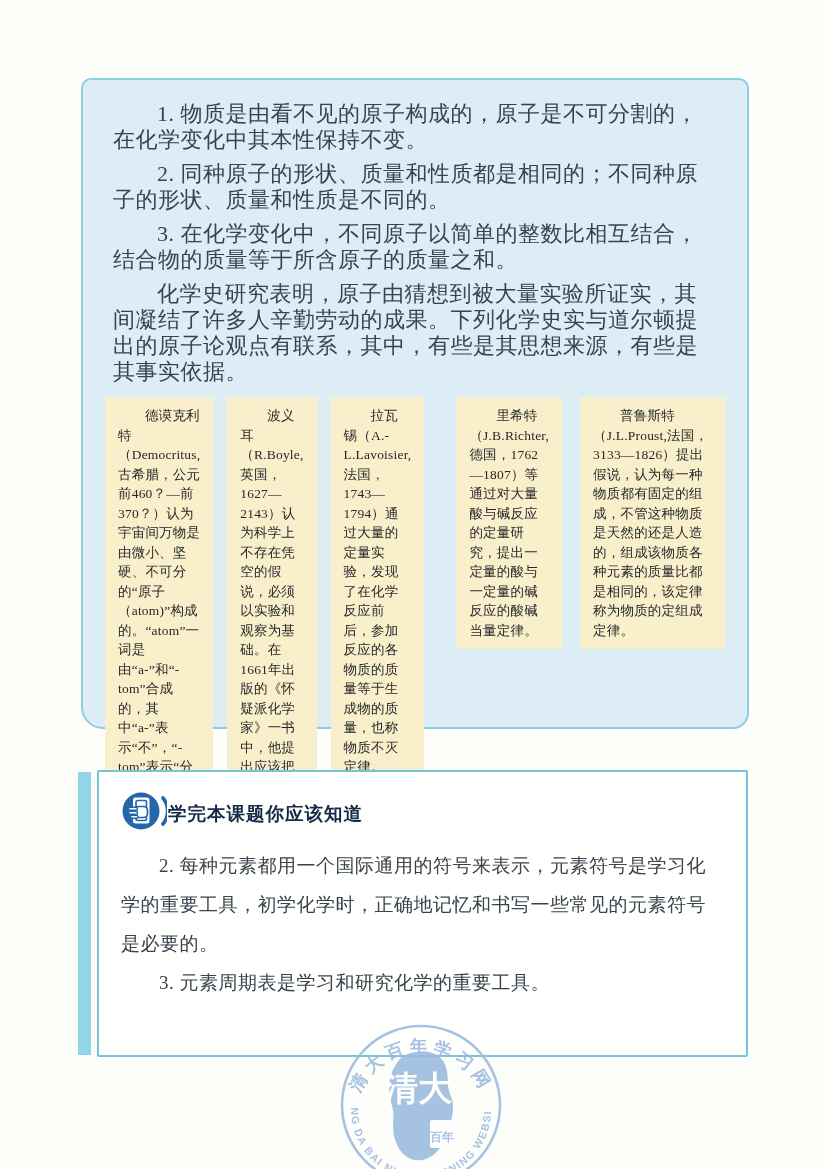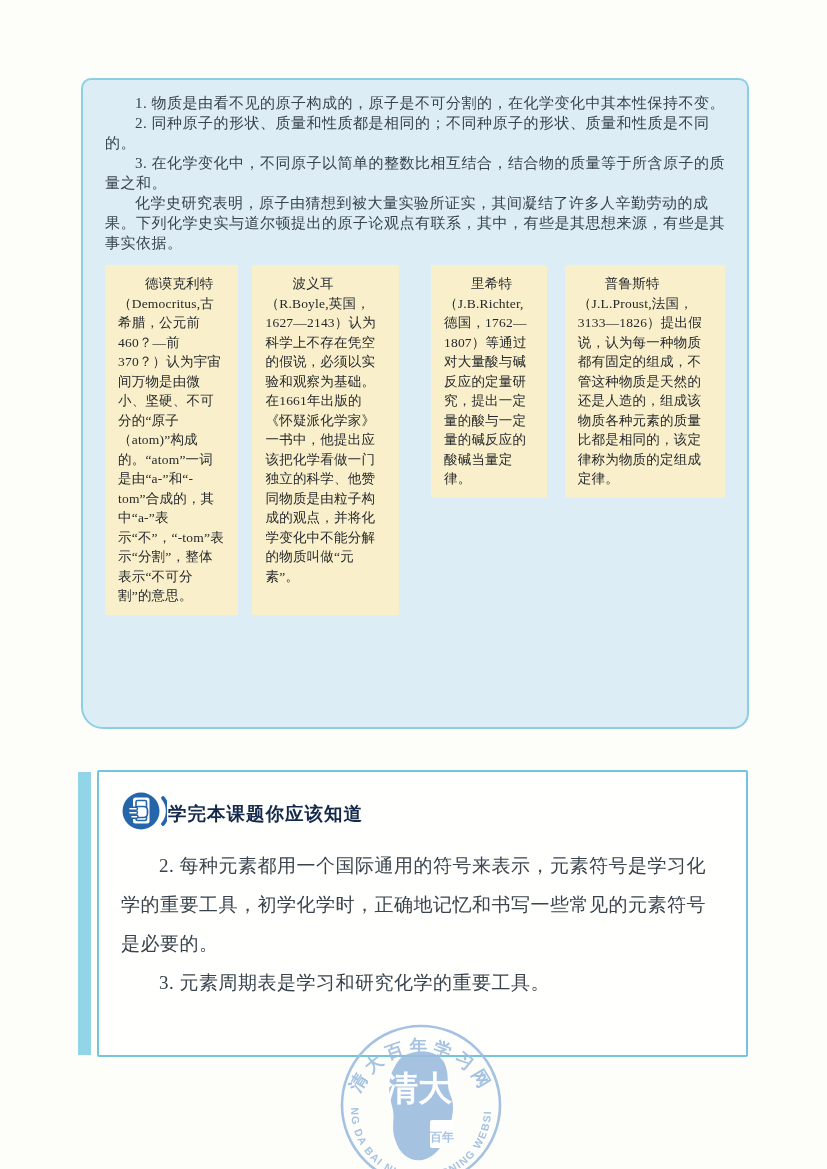--- a/index.html
+++ b/index.html
@@ -10,21 +10,21 @@
     color:#323c46;
   }
   
   .main-panel {
     position:absolute; left:81px; top:78px; width:668px; height:651px;
     background:#dcedf5; border:2px solid #8ccfe3;
     border-radius:10px 10px 16px 22px;
     box-sizing:border-box; padding:13px 22px 0 22px;
   }
   .body-par {
-    margin:0; font-size:15px; line-height:20px;
+    margin:8px; font-size:22px; line-height:26px;
     text-indent:2em; color:#39434d; letter-spacing:0.5px;
   }
   .cards-row { display:flex; gap:32px; margin-top:12px; align-items:flex-start; }
   .cards-col { flex:1; display:flex; flex-direction:row; }
   .col-left  { gap:14px; }
   .col-right { gap:18px; }
   .card { background:#f9efcb; padding:9px 13px; box-sizing:border-box; }
   .card p {
     margin:0; font-size:13.5px; line-height:19.5px;
     text-indent:2em; color:#26292c; letter-spacing:0.2px;
@@ -70,20 +70,23 @@
     <p class="body-par">3. 在化学变化中，不同原子以简单的整数比相互结合，结合物的质量等于所含原子的质量之和。</p>
     <p class="body-par">化学史研究表明，原子由猜想到被大量实验所证实，其间凝结了许多人辛勤劳动的成果。下列化学史实与道尔顿提出的原子论观点有联系，其中，有些是其思想来源，有些是其事实依据。</p>
 
     <div class="cards-row">
       <div class="cards-col col-left">
         <div class="card">
           <p>德谟克利特（Democritus,古希腊，公元前460？—前370？）认为宇宙间万物是由微小、坚硬、不可分的“原子（atom)”构成的。“atom”一词是由“a-”和“-tom”合成的，其中“a-”表示“不”，“-tom”表示“分割”，整体表示“不可分割”的意思。</p>
         </div>
         <div class="card">
           <p>波义耳（R.Boyle,英国，1627—2143）认为科学上不存在凭空的假说，必须以实验和观察为基础。在1661年出版的《怀疑派化学家》一书中，他提出应该把化学看做一门独立的科学、他赞同物质是由粒子构成的观点，并将化学变化中不能分解的物质叫做“元素”。</p>
+        </div>
+        <div class="card">
+          <p>拉瓦锡（A.-L.Lavoisier,法国，1743—1794）通过大量的定量实验，发现了在化学反应前后，参加反应的各物质的质量等于生成物的质量，也称物质不灭定律。</p>
         </div>
       </div>
       <div class="cards-col col-right">
         <div class="card">
           <p>里希特（J.B.Richter,德国，1762—1807）等通过对大量酸与碱反应的定量研究，提出一定量的酸与一定量的碱反应的酸碱当量定律。</p>
         </div>
         <div class="card">
           <p>普鲁斯特（J.L.Proust,法国，3133—1826）提出假说，认为每一种物质都有固定的组成，不管这种物质是天然的还是人造的，组成该物质各种元素的质量比都是相同的，该定律称为物质的定组成定律。</p>
         </div>
       </div>

